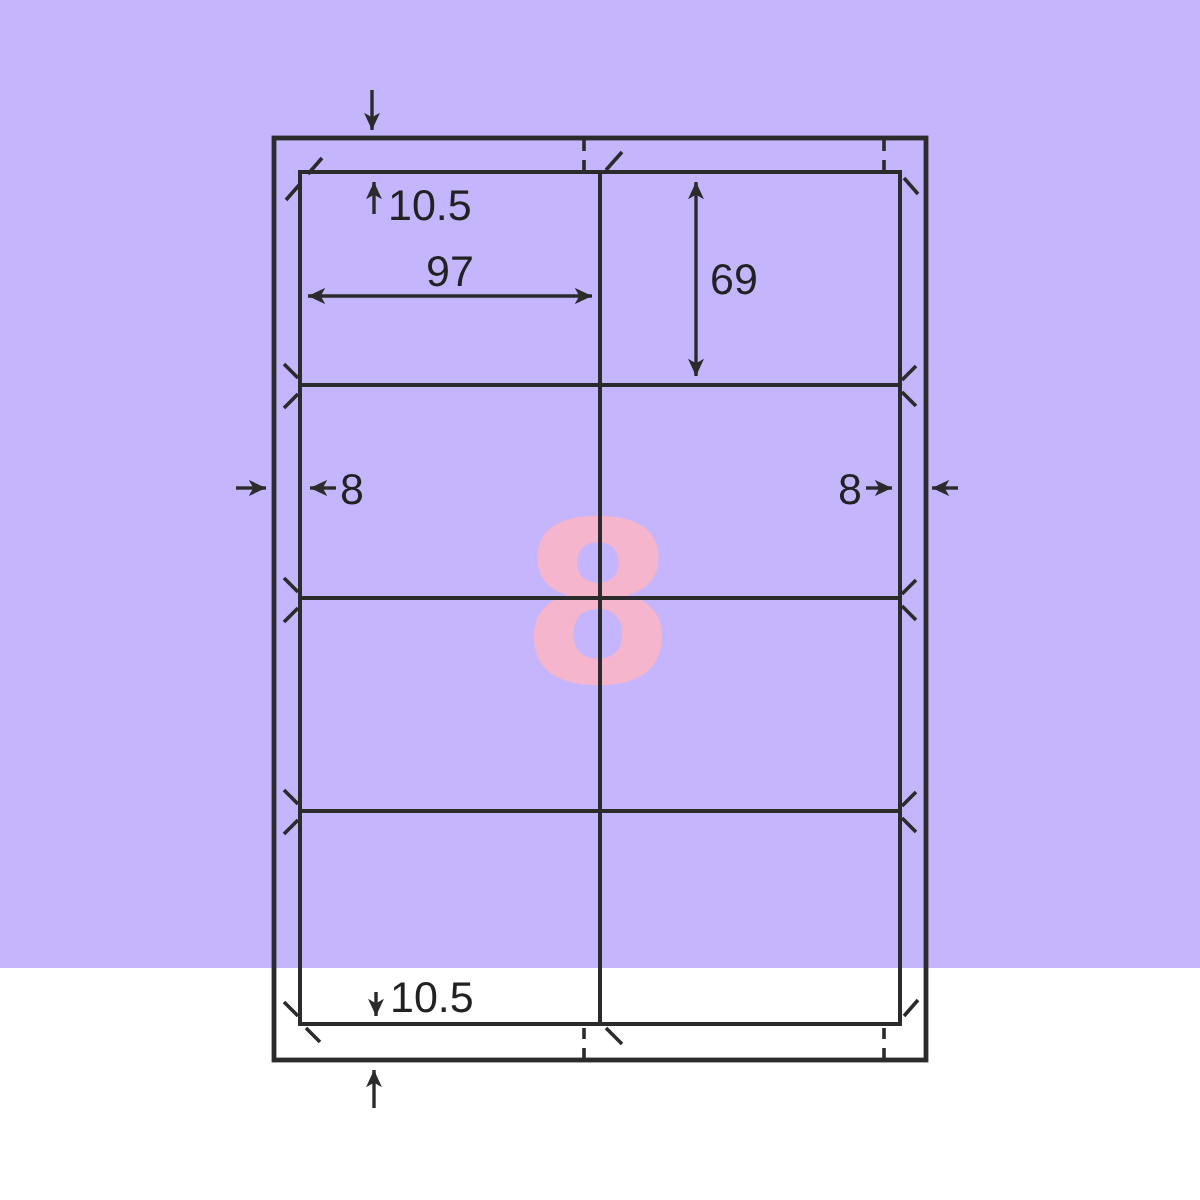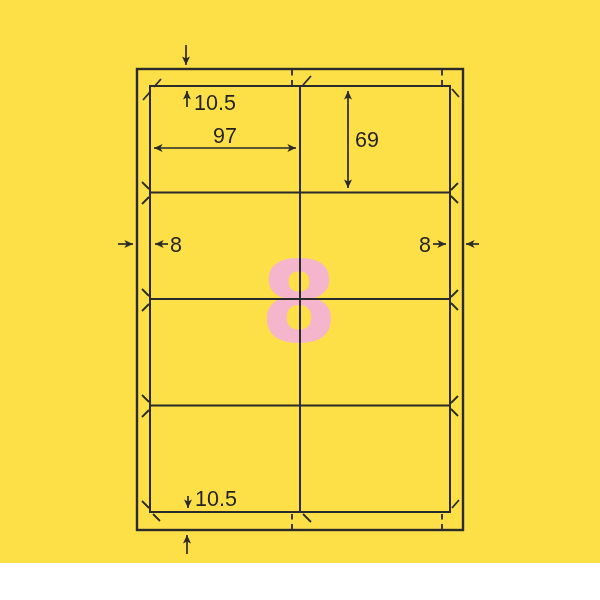--- a/index.html
+++ b/index.html
@@ -1,20 +1,20 @@
 <!DOCTYPE html>
 <html><head>
 <meta charset="utf-8">
 <style>
   html, body { margin: 0; padding: 0; }
   body {
     width: 600px; height: 600px; background: #ffffff; overflow: hidden;
     font-family: "Liberation Sans", sans-serif;
   }
-  .stage { position: relative; width: 600px; height: 563px; background: #fde047; }
+  .stage { position: relative; width: 600px; height: 484px; background: #c4b5fd; }
   svg { position: absolute; left: 0; top: 0; display: block; }
 
   .ln   { stroke: #2b2b2b; fill: none; stroke-linecap: butt; }
   .sheet{ stroke-width: 2.4; }
   .grid { stroke-width: 2; }
   .dim  { stroke-width: 1.7; }
   .mark { stroke-width: 1.8; }
   .dash { stroke-dasharray: 5.5 4.5; }
 
   text.dimlab {

